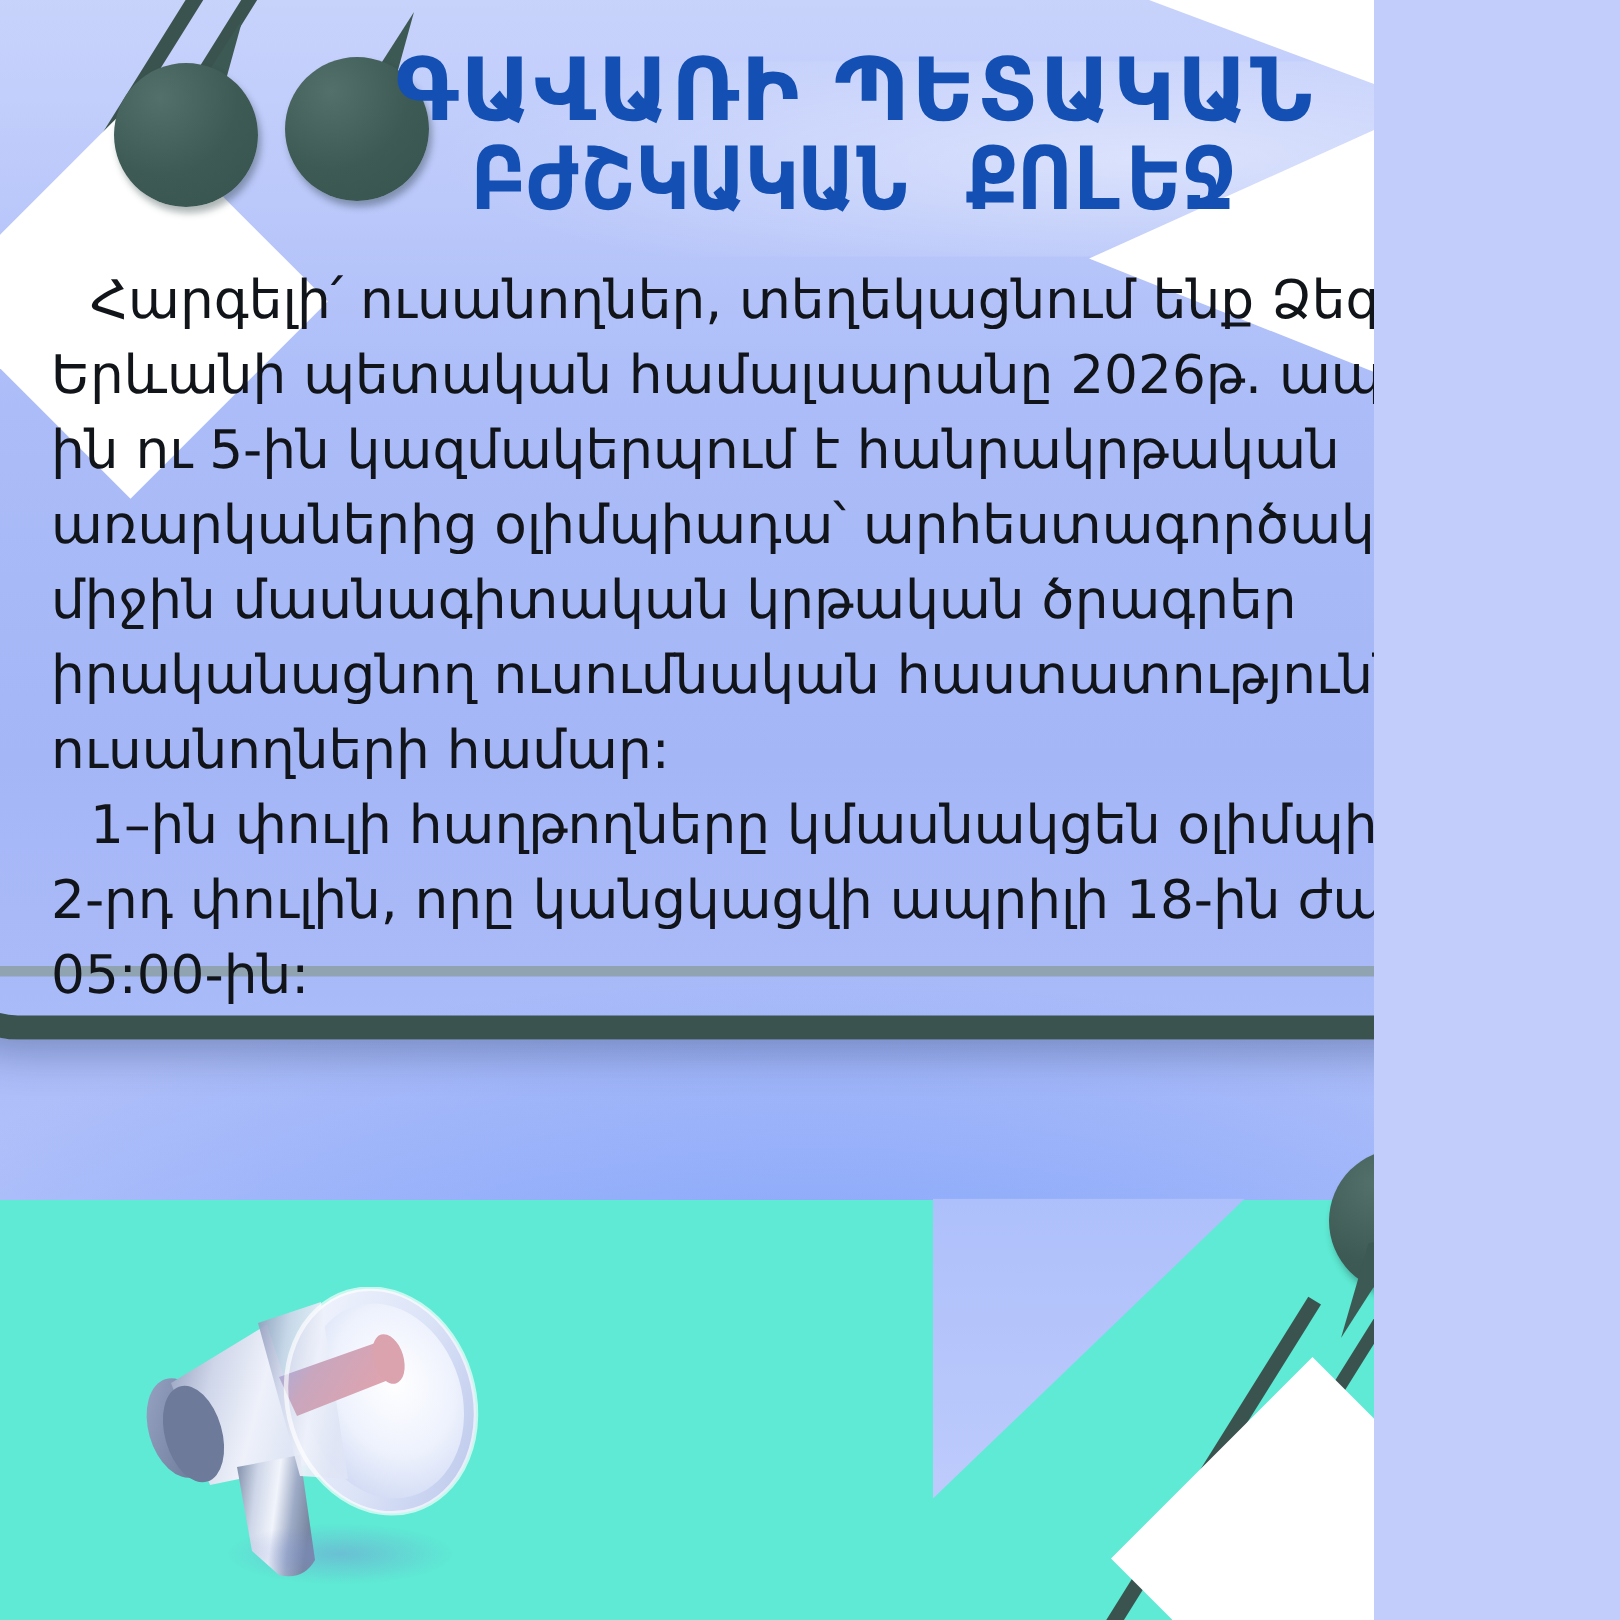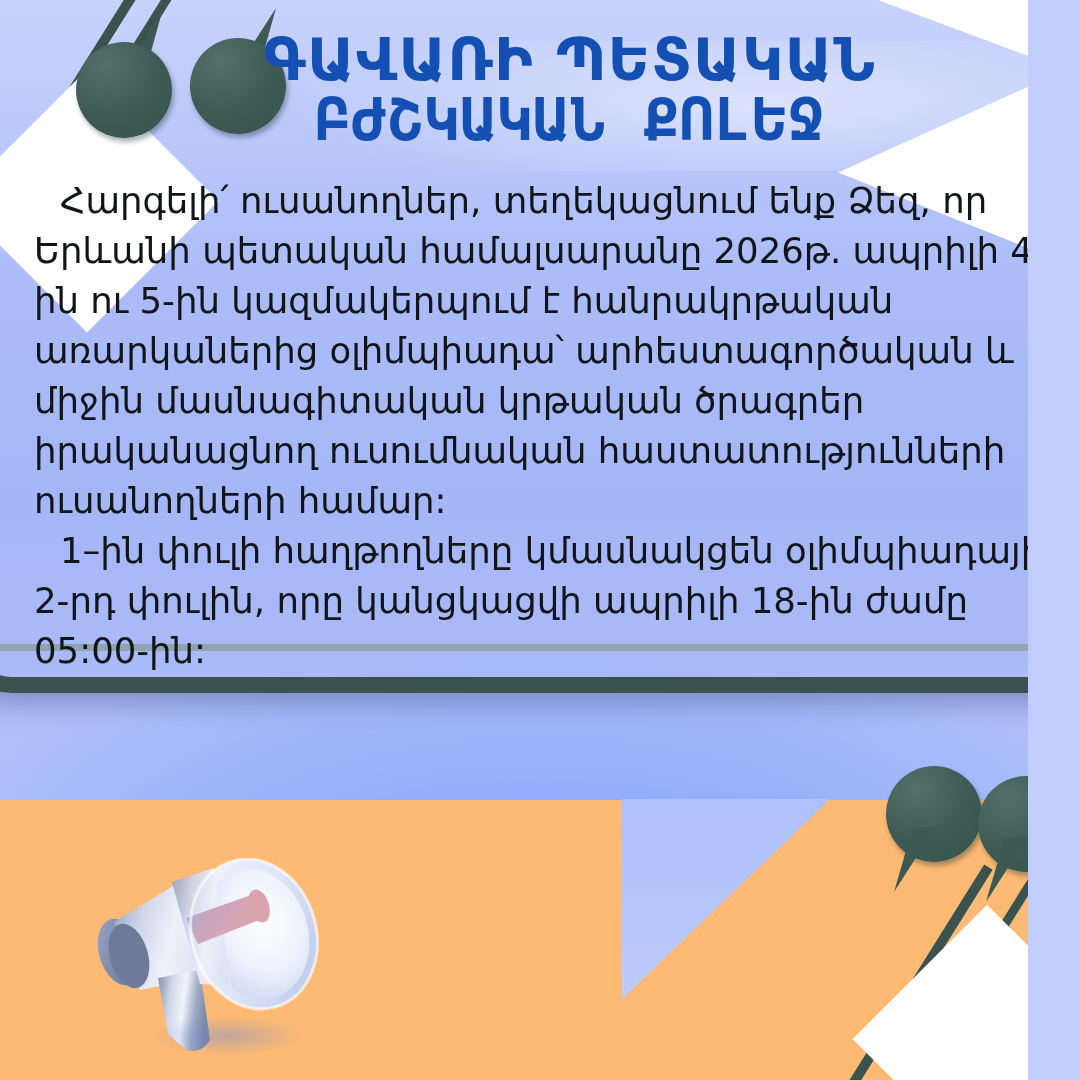--- a/index.html
+++ b/index.html
@@ -3,21 +3,21 @@
 <meta charset="utf-8">
 <title>announcement-card</title>
 <style>
   html,body{margin:0;padding:0;}
   body{
     width:1080px;height:1080px;
     background:#c3cdfc;
     font-family:"DejaVu Sans","Liberation Sans",sans-serif;
     overflow:hidden;
   }
-  #stage{position:relative;width:1028px;height:1080px;overflow:hidden;background:#fdba74;}
+  #stage{position:relative;width:916px;height:1080px;overflow:hidden;background:#5eead4;}
 
   
   .bubble-body{
     position:absolute;left:0;top:0;width:1080px;height:800px;
     background:
       radial-gradient(130% 70% at 50% 118%, rgba(40,110,255,.55) 0%, rgba(60,120,250,.30) 24%, rgba(150,175,250,0) 52%),
       linear-gradient(180deg,#c7d2fb 0%, #bcc9fa 20%, #aebdf8 52%, #a6b8f8 78%, #b3c2fa 100%);
   }
   .bubble-tail{
     position:absolute;left:622px;top:799px;width:208px;height:200px;

